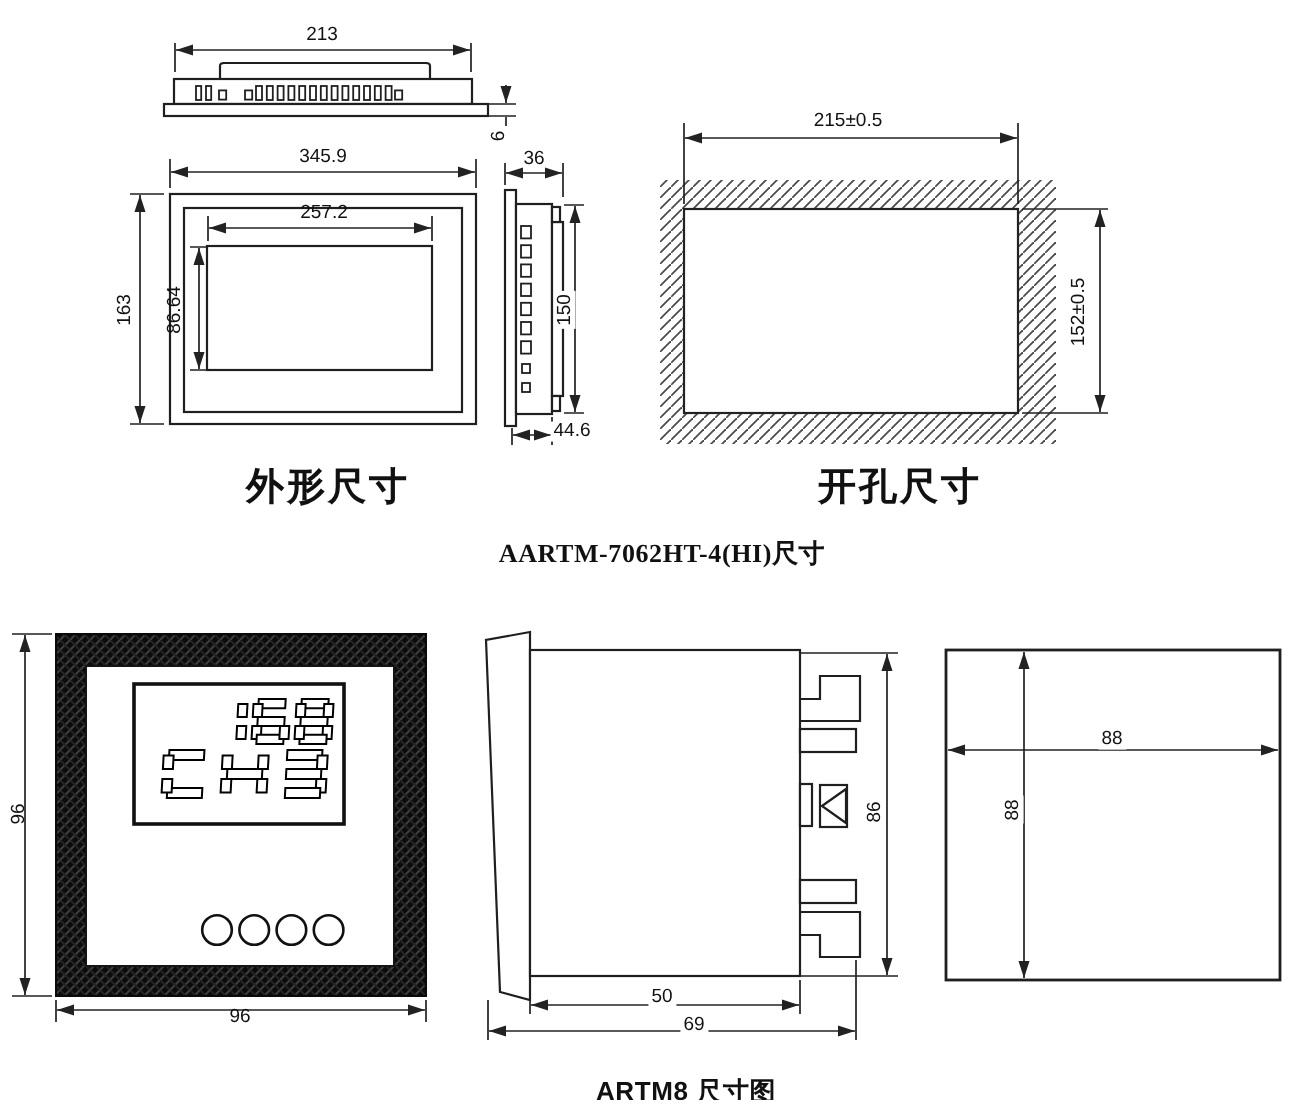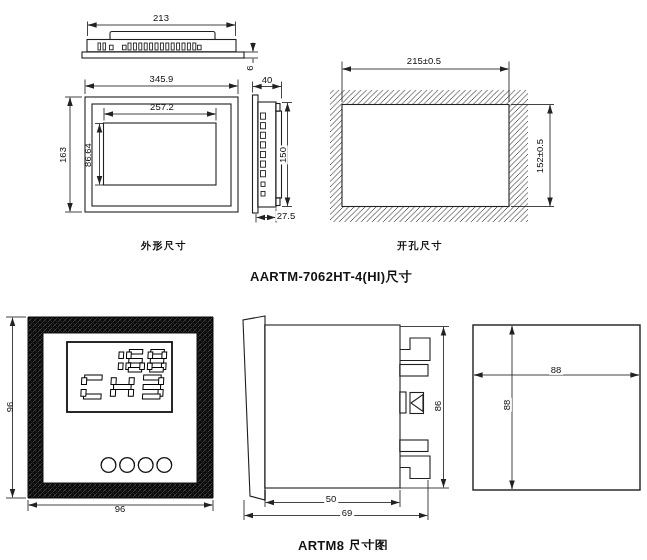--- a/index.html
+++ b/index.html
@@ -3,23 +3,23 @@
 <meta charset="utf-8">
 <style>
   html,body{margin:0;padding:0;background:#fff;}
   .canvas{position:relative;width:647px;height:550px;background:#fff;overflow:hidden;
           font-family:"Liberation Sans","DejaVu Sans",sans-serif;color:#000;}
   .canvas svg{position:absolute;left:0;top:0;}
   .lbl{position:absolute;font-size:9.5px;line-height:1.1;white-space:nowrap;
        transform:translate(-50%,-50%);color:#111;}
   .lbl.rot{transform:translate(-50%,-50%) rotate(-90deg);}
   .lbl.bg{background:#fff;padding:0 1.5px;}
-  .zh{font-size:10px;font-weight:bold;letter-spacing:1.5px;font-family:"Liberation Sans","DejaVu Sans",sans-serif;text-align:center;}
+  .zh{font-size:19px;font-weight:bold;letter-spacing:1.5px;font-family:"Liberation Sans","DejaVu Sans",sans-serif;text-align:center;}
   .cap{font-size:13px;font-weight:bold;letter-spacing:0.3px;}
-  .cap.mono{font-family:Liberation Sans, sans-serif;}
+  .cap.mono{font-family:Liberation Serif, serif;}
 </style>
 </head>
 <body>
 
 <div class="canvas">
 
 <svg id="art" width="647" height="560" viewBox="0 0 647 560">
   <defs>
     <marker id="ah" markerUnits="userSpaceOnUse" markerWidth="9" markerHeight="7" refX="8.6" refY="3.5" orient="auto-start-reverse">
       <path d="M0,0.7 L8.6,3.5 L0,6.3 Z" fill="#222"></path>
@@ -198,29 +198,29 @@
 </svg>
 
 <div class="lbl" style="left:161px;top:18px">213</div>
 <div class="lbl rot" style="left:250px;top:68px">6</div>
 
 <div class="lbl" style="left:161.5px;top:79px">345.9</div>
 <div class="lbl rot" style="left:63px;top:154.5px">163</div>
 <div class="lbl" style="left:162px;top:107px">257.2</div>
 <div class="lbl rot" style="left:88px;top:154.5px">86.64</div>
 
-<div class="lbl" style="left:267px;top:80px">40</div>
+<div class="lbl" style="left:267px;top:80px">36</div>
 <div class="lbl rot bg" style="left:282.5px;top:154.5px">150</div>
-<div class="lbl bg" style="left:286px;top:216px">27.5</div>
+<div class="lbl bg" style="left:286px;top:216px">44.6</div>
 
 <div class="lbl" style="left:424px;top:61px">215±0.5</div>
 <div class="lbl rot" style="left:540px;top:155.5px">152±0.5</div>
 
 <div class="lbl zh" style="left:164px;top:245px">外形尺寸</div>
-<div class="lbl zh" style="left:420px;top:245px">开孔尺寸</div>
+<div class="lbl zh" style="left:450px;top:245px">开孔尺寸</div>
 <div class="lbl cap mono" style="left:331px;top:277px">AARTM-7062HT-4(HI)尺寸</div>
 
 <div class="lbl rot" style="left:10px;top:407px">96</div>
 <div class="lbl" style="left:120px;top:509px">96</div>
 
 <div class="lbl rot bg" style="left:438px;top:406px">86</div>
 <div class="lbl bg" style="left:331px;top:498.5px">50</div>
 <div class="lbl bg" style="left:347px;top:512.5px">69</div>
 
 <div class="lbl bg" style="left:556px;top:370px">88</div>

